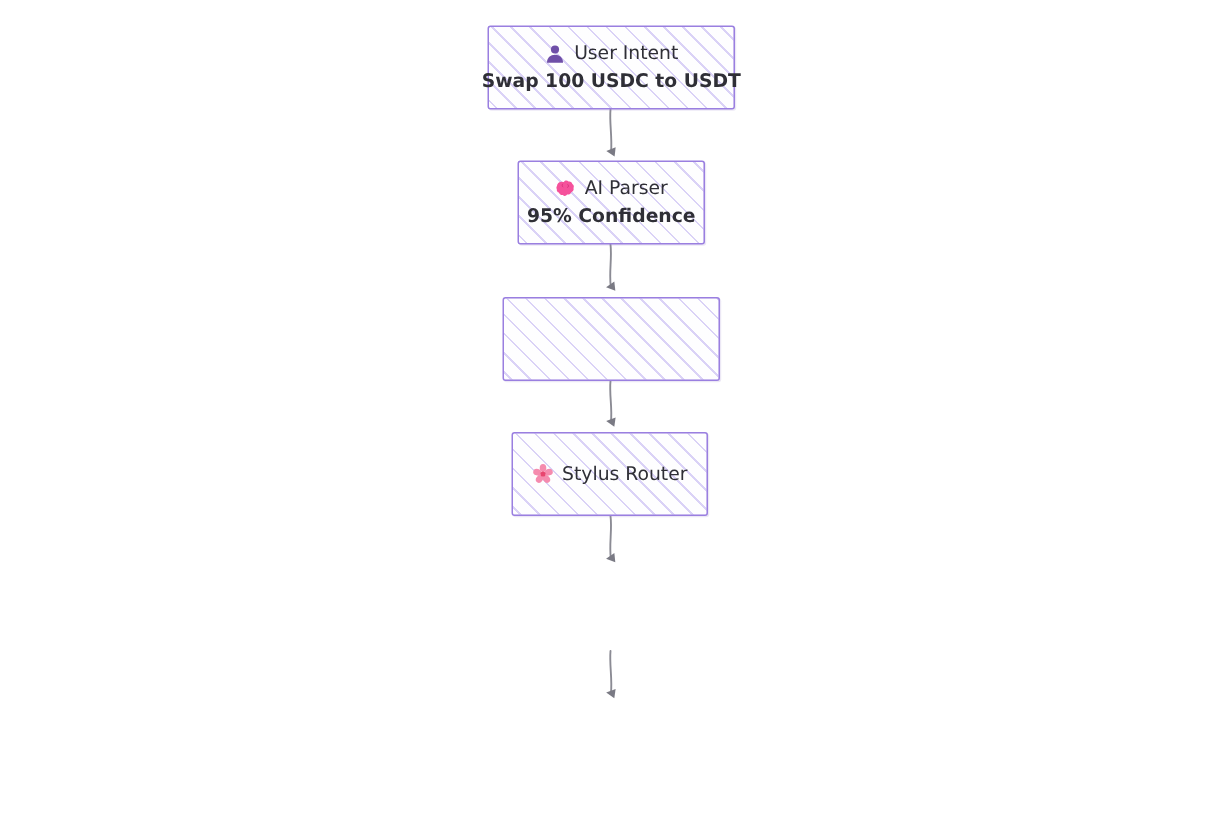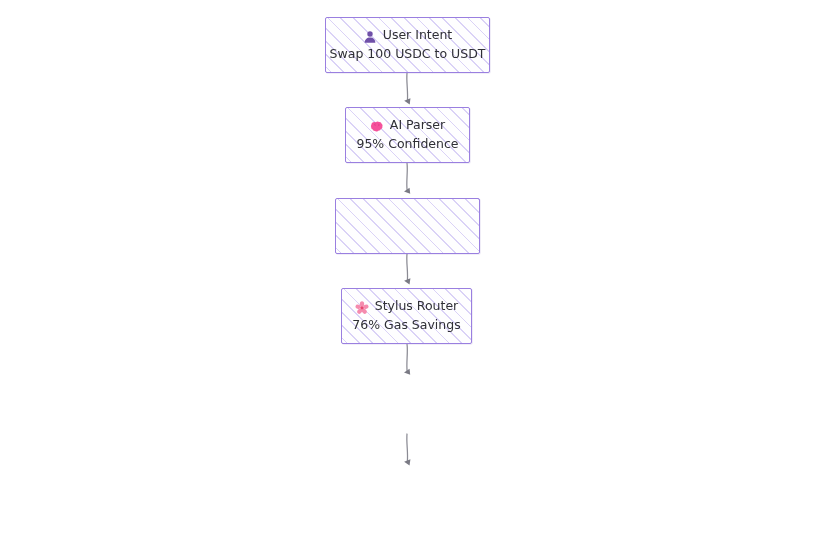--- a/index.html
+++ b/index.html
@@ -51,35 +51,36 @@
     );
     display: flex;
     flex-direction: column;
     align-items: center;
     justify-content: center;
     box-shadow: 0.8px 0.8px 0 rgba(150,130,200,0.18);
   }
 
   .node-title {
     display: flex;
-    align-items: flex-end;
+    align-items: center;
     justify-content: center;
     gap: 6px;
     font-size: 12.5px;
     color: #2f2f36;
     line-height: 1.35;
     white-space: nowrap;
   }
 
   .node-sub {
     font-size: 12.5px;
     color: #2f2f36;
     line-height: 1.35;
     white-space: nowrap;
     margin-top: 2px;
+    font-weight: bold;
   }
 
   .node-icon {
     display: inline-flex;
     align-items: center;
     justify-content: center;
     width: 14px;
     height: 14px;
     flex: 0 0 14px;
   }
@@ -149,18 +150,17 @@
             <ellipse cx="12.4" cy="6.6" rx="2.5" ry="3.1" transform="rotate(72 12.4 6.6)"></ellipse>
             <ellipse cx="10.7" cy="11.8" rx="2.5" ry="3.1" transform="rotate(144 10.7 11.8)"></ellipse>
             <ellipse cx="5.3" cy="11.8" rx="2.5" ry="3.1" transform="rotate(216 5.3 11.8)"></ellipse>
             <ellipse cx="3.6" cy="6.6" rx="2.5" ry="3.1" transform="rotate(288 3.6 6.6)"></ellipse>
           </g>
           <circle cx="8" cy="8" r="2.0" fill="#e8456f"></circle>
         </svg>
       </span>
       <span>Stylus Router</span>
     </div>
-    <div class="node-sub">76% Gas Savings</div>
   </div>
 
 
 
 </div>
 
 </body></html>

